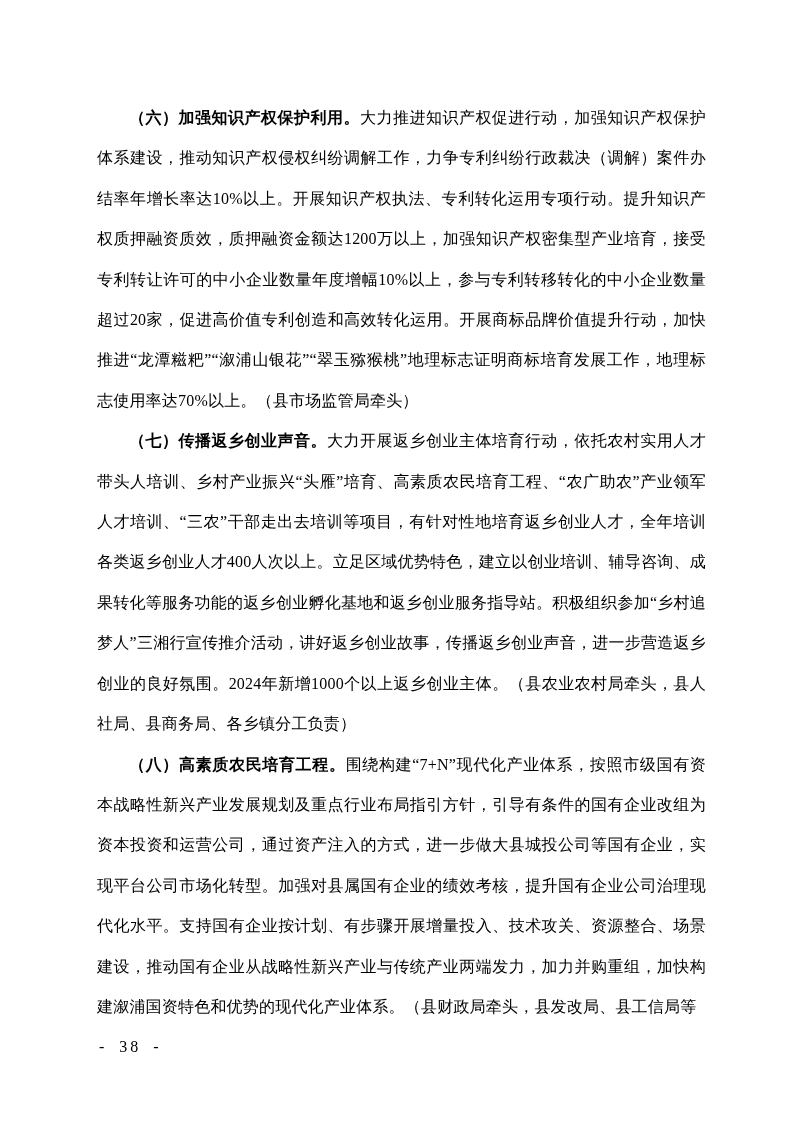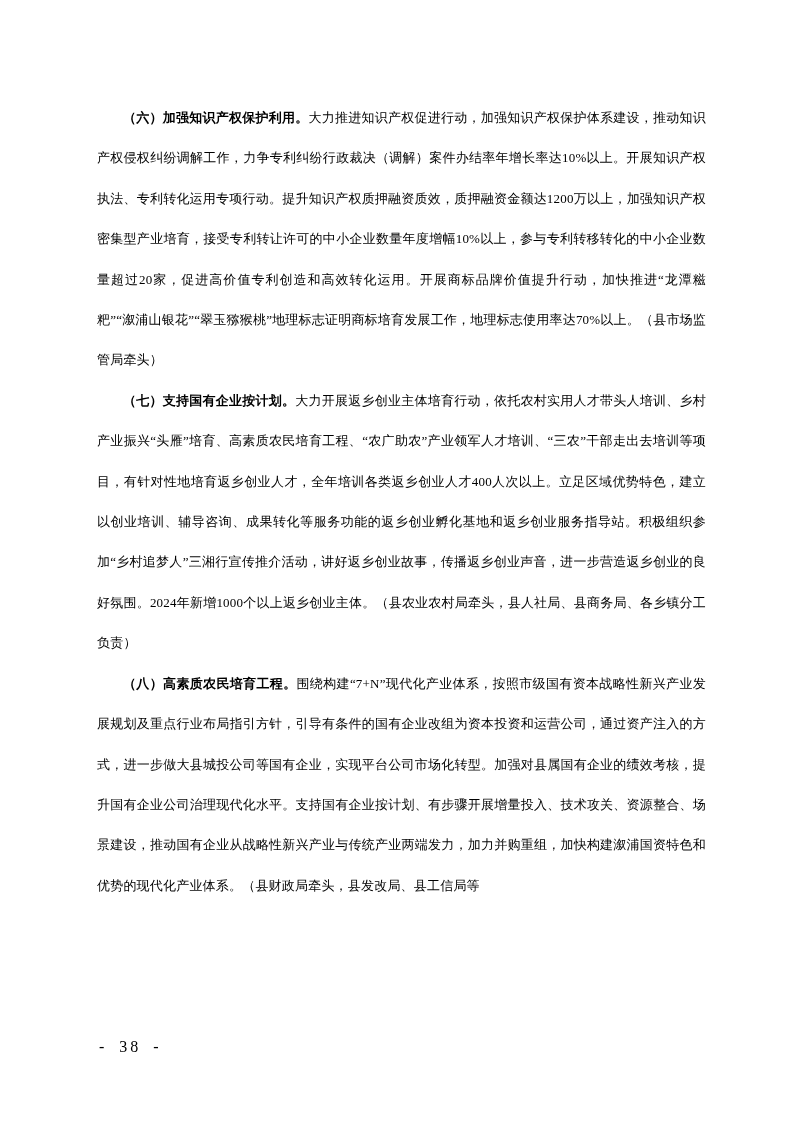--- a/index.html
+++ b/index.html
@@ -18,21 +18,21 @@
   }
   .content {
     position: absolute;
     left: 97px;
     top: 98px;
     width: 609px;
   }
   .para {
     margin: 0;
     padding: 0;
-    font-size: 13px;
+    font-size: 16px;
     line-height: 40.4px;
     text-align: justify;
     text-indent: 2em;
     color: #000000;
     letter-spacing: 0.2px;
   }
   .para-heading {
     font-weight: bold;
     font-family: "Liberation Sans", sans-serif;
   }
@@ -52,20 +52,20 @@
   }
 </style>
 </head>
 <body>
 
 <div class="page">
   <div class="content">
 
     <p class="para"><span class="para-heading">（六）加强知识产权保护利用。</span><span class="para-body">大力推进知识产权促进行动，加强知识产权保护体系建设，推动知识产权侵权纠纷调解工作，力争专利纠纷行政裁决（调解）案件办结率年增长率达10%以上。开展知识产权执法、专利转化运用专项行动。提升知识产权质押融资质效，质押融资金额达1200万以上，加强知识产权密集型产业培育，接受专利转让许可的中小企业数量年度增幅10%以上，参与专利转移转化的中小企业数量超过20家，促进高价值专利创造和高效转化运用。开展商标品牌价值提升行动，加快推进“龙潭糍粑”“溆浦山银花”“翠玉猕猴桃”地理标志证明商标培育发展工作，地理标志使用率达70%以上。（县市场监管局牵头）</span></p>
 
-    <p class="para"><span class="para-heading">（七）支持国有企业按计划。</span><span class="para-body">大力开展返乡创业主体培育行动，依托农村实用人才带头人培训、乡村产业振兴“头雁”培育、高素质农民培育工程、“农广助农”产业领军人才培训、“三农”干部走出去培训等项目，有针对性地培育返乡创业人才，全年培训各类返乡创业人才400人次以上。立足区域优势特色，建立以创业培训、辅导咨询、成果转化等服务功能的返乡创业孵化基地和返乡创业服务指导站。积极组织参加“乡村追梦人”三湘行宣传推介活动，讲好返乡创业故事，传播返乡创业声音，进一步营造返乡创业的良好氛围。2024年新增1000个以上返乡创业主体。（县农业农村局牵头，县人社局、县商务局、各乡镇分工负责）</span></p>
+    <p class="para"><span class="para-heading">（七）传播返乡创业声音。</span><span class="para-body">大力开展返乡创业主体培育行动，依托农村实用人才带头人培训、乡村产业振兴“头雁”培育、高素质农民培育工程、“农广助农”产业领军人才培训、“三农”干部走出去培训等项目，有针对性地培育返乡创业人才，全年培训各类返乡创业人才400人次以上。立足区域优势特色，建立以创业培训、辅导咨询、成果转化等服务功能的返乡创业孵化基地和返乡创业服务指导站。积极组织参加“乡村追梦人”三湘行宣传推介活动，讲好返乡创业故事，传播返乡创业声音，进一步营造返乡创业的良好氛围。2024年新增1000个以上返乡创业主体。（县农业农村局牵头，县人社局、县商务局、各乡镇分工负责）</span></p>
 
     <p class="para"><span class="para-heading">（八）高素质农民培育工程。</span><span class="para-body">围绕构建“7+N”现代化产业体系，按照市级国有资本战略性新兴产业发展规划及重点行业布局指引方针，引导有条件的国有企业改组为资本投资和运营公司，通过资产注入的方式，进一步做大县城投公司等国有企业，实现平台公司市场化转型。加强对县属国有企业的绩效考核，提升国有企业公司治理现代化水平。支持国有企业按计划、有步骤开展增量投入、技术攻关、资源整合、场景建设，推动国有企业从战略性新兴产业与传统产业两端发力，加力并购重组，加快构建溆浦国资特色和优势的现代化产业体系。（县财政局牵头，县发改局、县工信局等</span></p>
 
   </div>
 
   <div class="page-number">- 38 -</div>
 </div>
 
 </body></html>

